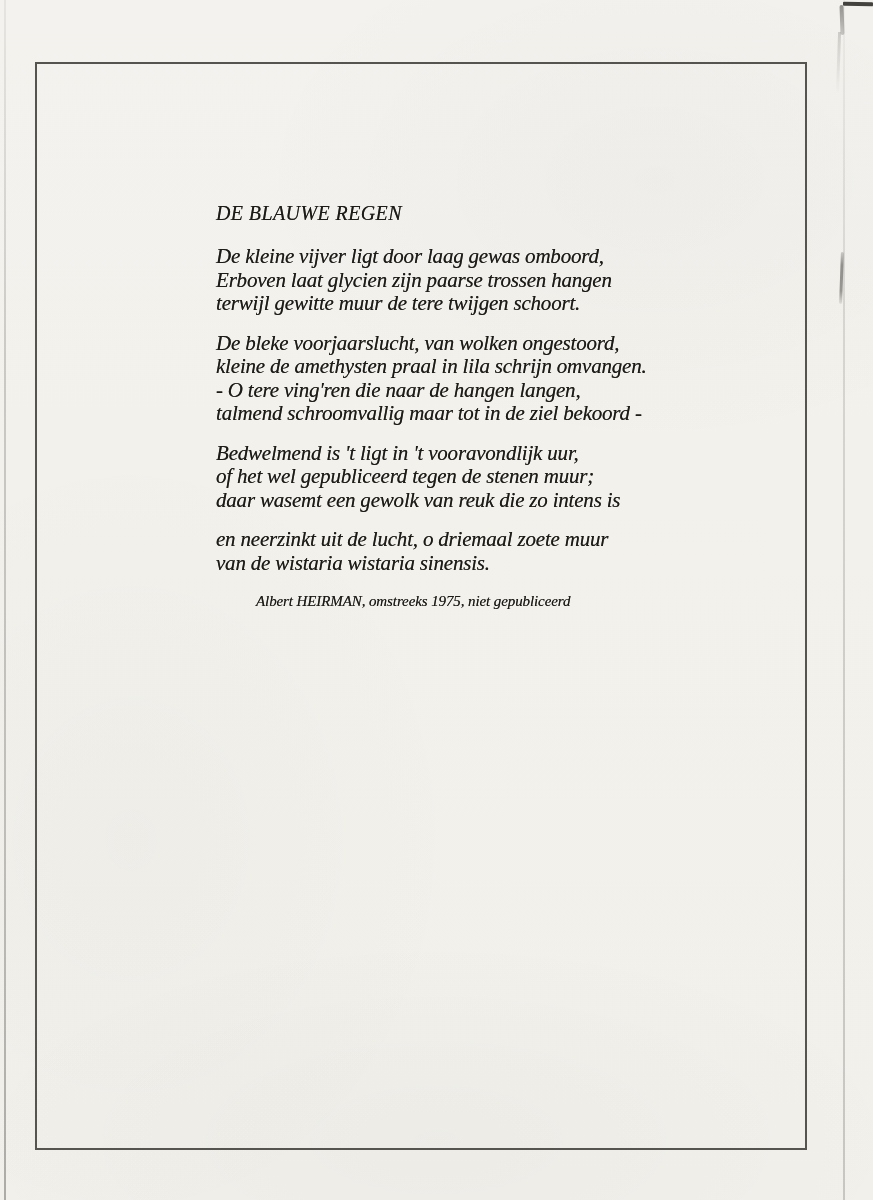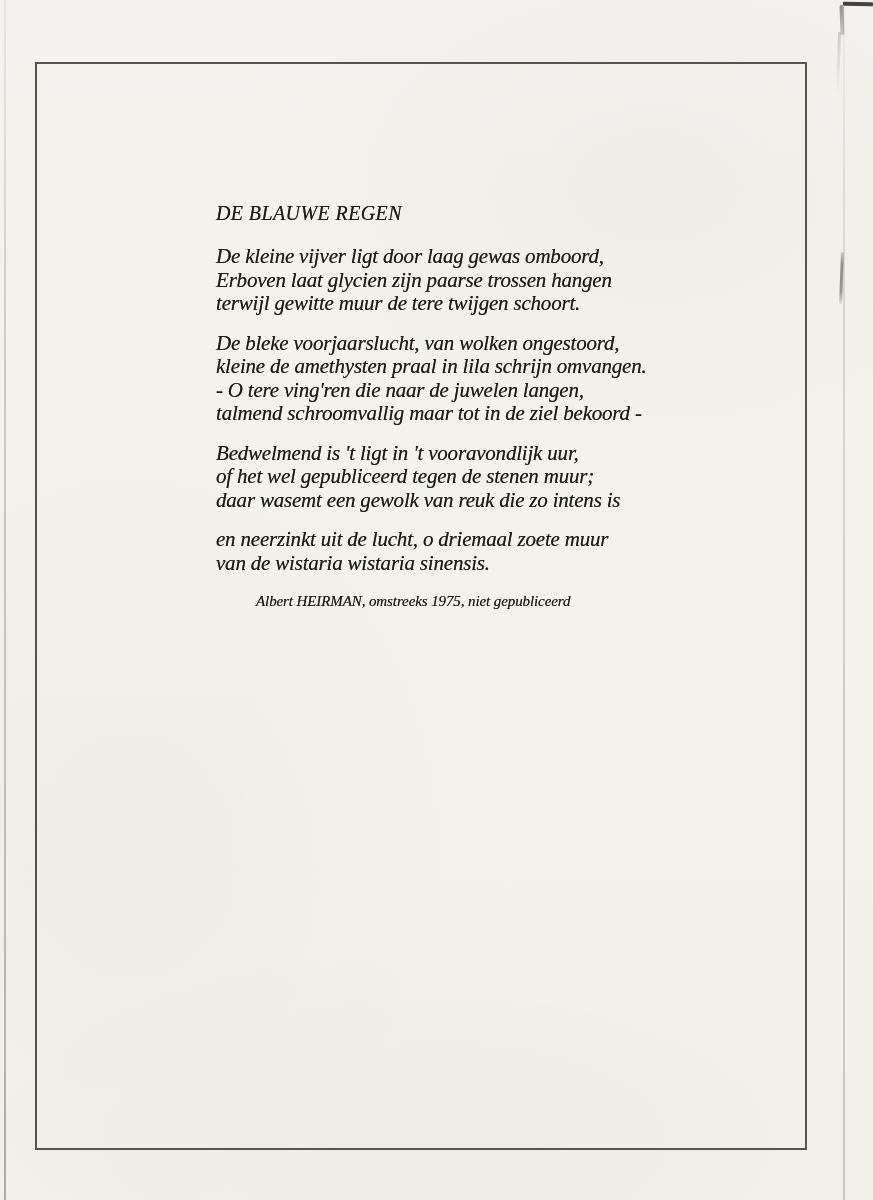--- a/index.html
+++ b/index.html
@@ -120,21 +120,21 @@
 
     <div class="stanza">
       <div class="poem-line">De kleine vijver ligt door laag gewas omboord,</div>
       <div class="poem-line">Erboven laat glycien zijn paarse trossen hangen</div>
       <div class="poem-line">terwijl gewitte muur de tere twijgen schoort.</div>
     </div>
 
     <div class="stanza">
       <div class="poem-line">De bleke voorjaarslucht, van wolken ongestoord,</div>
       <div class="poem-line">kleine de amethysten praal in lila schrijn omvangen.</div>
-      <div class="poem-line">- O tere ving'ren die naar de juwelen langen,</div>
+      <div class="poem-line">- O tere ving'ren die naar de hangen langen,</div>
       <div class="poem-line">talmend schroomvallig maar tot in de ziel bekoord -</div>
     </div>
 
     <div class="stanza">
       <div class="poem-line">Bedwelmend is 't ligt in 't vooravondlijk uur,</div>
       <div class="poem-line">of het wel gepubliceerd tegen de stenen muur;</div>
       <div class="poem-line">daar wasemt een gewolk van reuk die zo intens is</div>
     </div>
 
     <div class="stanza">

